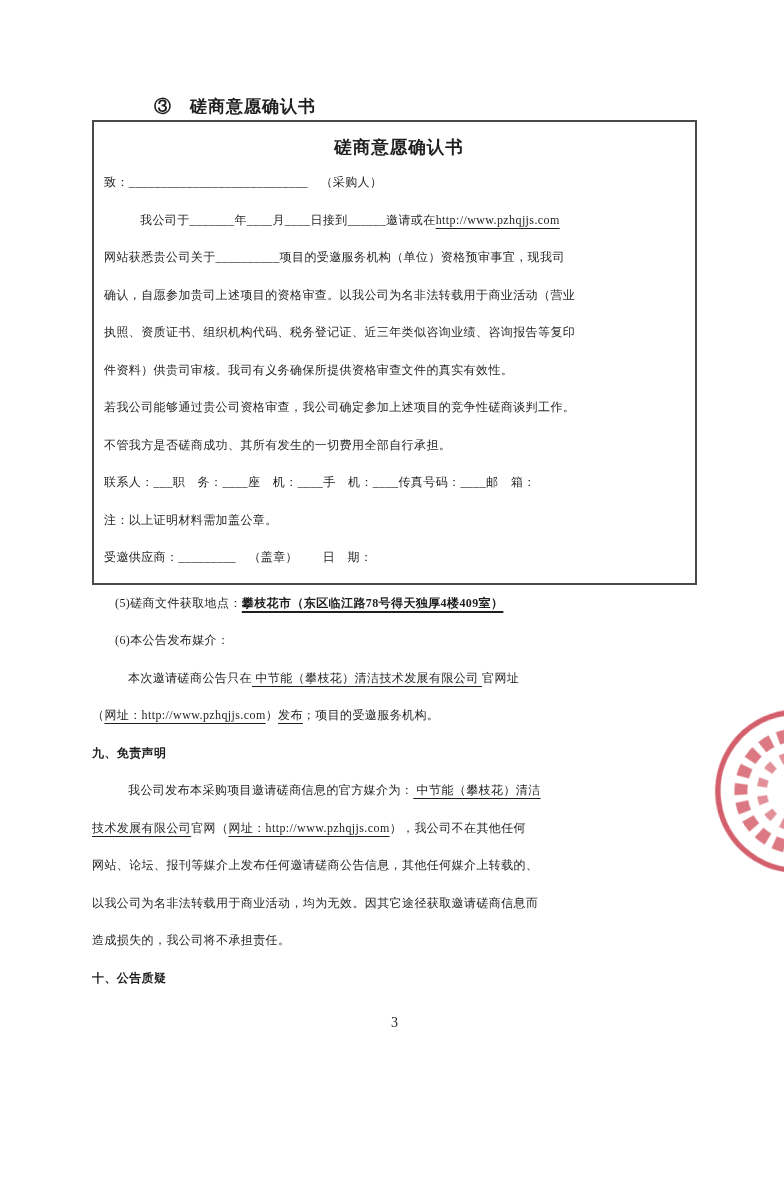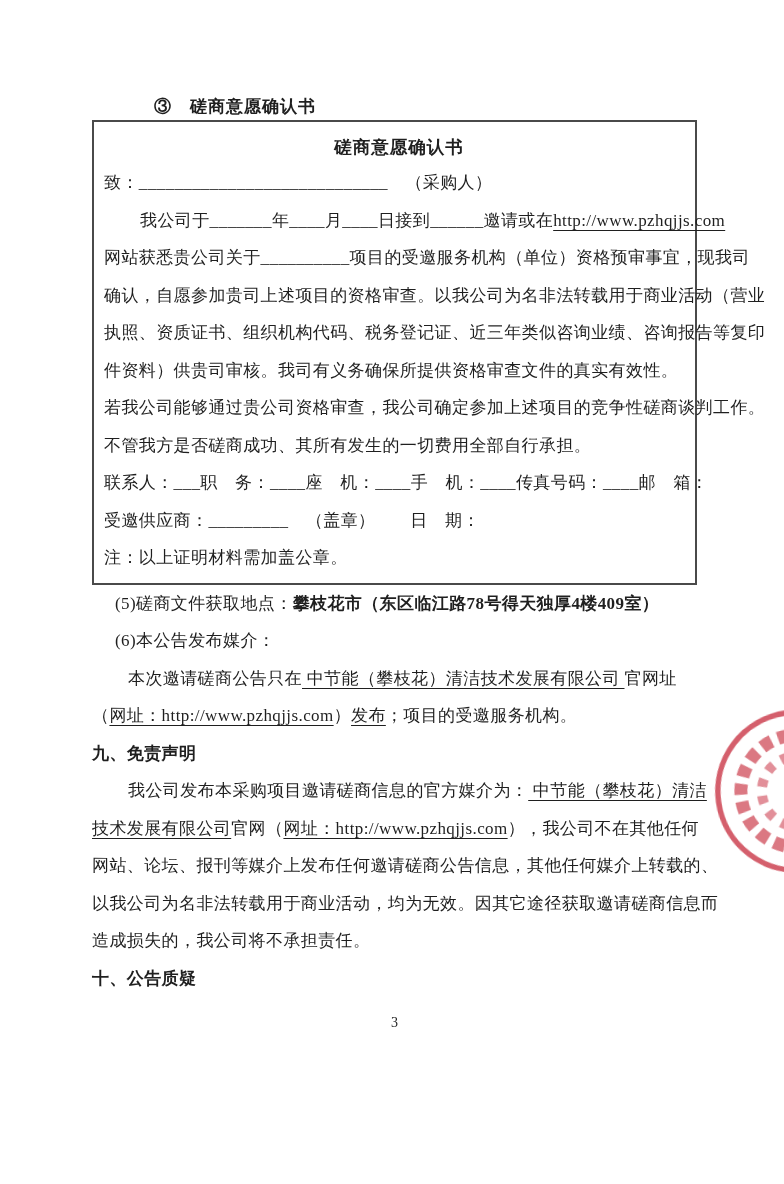--- a/index.html
+++ b/index.html
@@ -27,30 +27,30 @@
     width: 605px;
   }
   .form-title {
     text-align: center;
     font-weight: 700;
     font-size: 17.5px;
     line-height: 34px;
     letter-spacing: 1px;
   }
   .doc-line {
-    font-size: 17px;
+    font-size: 12px;
     line-height: 37.5px;
     letter-spacing: 0.4px;
     white-space: nowrap;
   }
   .ind2  { padding-left: 36px; }
   .ind15 { padding-left: 23px; }
   .bold  { font-weight: 700; }
   .u  { text-decoration: underline; text-underline-offset: 4px; text-decoration-thickness: 1px; }
-  .bu { font-weight: 700; text-underline-offset: 4px; text-decoration-thickness: 1.5px; }
+  .bu { font-weight: 700; text-decoration: underline; text-underline-offset: 4px; text-decoration-thickness: 1.5px; }
   .page-number {
     margin-top: 16px;
     text-align: center;
     width: 605px;
     font-size: 14px;
     line-height: 20px;
   }
   .seal {
     position: absolute;
     top: 703px;
@@ -72,22 +72,22 @@
     <div class="form-title">磋商意愿确认书</div>
     <div class="doc-line"><span>致：</span><span>____________________________</span><span>　（采购人）</span></div>
     <div class="doc-line ind2"><span>我公司于</span><span>_______</span><span>年</span><span>____</span><span>月</span><span>____</span><span>日接到</span><span>______</span><span>邀请或在</span><span class="u">http://www.pzhqjjs.com</span></div>
     <div class="doc-line"><span>网站获悉贵公司关于</span><span>__________</span><span>项目的受邀服务机构（单位）资格预审事宜，现我司</span></div>
     <div class="doc-line"><span>确认，自愿参加贵司上述项目的资格审查。以我公司为名非法转载用于商业活动（营业</span></div>
     <div class="doc-line"><span>执照、资质证书、组织机构代码、税务登记证、近三年类似咨询业绩、咨询报告等复印</span></div>
     <div class="doc-line"><span>件资料）供贵司审核。我司有义务确保所提供资格审查文件的真实有效性。</span></div>
     <div class="doc-line"><span>若我公司能够通过贵公司资格审查，我公司确定参加上述项目的竞争性磋商谈判工作。</span></div>
     <div class="doc-line"><span>不管我方是否磋商成功、其所有发生的一切费用全部自行承担。</span></div>
     <div class="doc-line"><span>联系人：</span><span>___</span><span>职　务：</span><span>____</span><span>座　机：</span><span>____</span><span>手　机：</span><span>____</span><span>传真号码：</span><span>____</span><span>邮　箱：</span></div>
+    <div class="doc-line"><span>注：以上证明材料需加盖公章。</span></div>
     <div class="doc-line"><span>受邀供应商：</span><span>_________</span><span>　（盖章）　　日　期：</span></div>
-    <div class="doc-line"><span>注：以上证明材料需加盖公章。</span></div>
   </div>
 
   <div class="doc-line ind15"><span>(5)磋商文件获取地点：</span><span class="bu">攀枝花市（东区临江路78号得天独厚4楼409室）</span></div>
   <div class="doc-line ind15"><span>(6)本公告发布媒介：</span></div>
   <div class="doc-line ind2"><span>本次邀请磋商公告只在</span><span class="u"> 中节能（攀枝花）清洁技术发展有限公司 </span><span>官网址</span></div>
   <div class="doc-line"><span>（</span><span class="u">网址：http://www.pzhqjjs.com</span><span>）</span><span class="u">发布</span><span>；项目的受邀服务机构。</span></div>
 
   <div class="doc-line bold">九、免责声明</div>
   <div class="doc-line ind2"><span>我公司发布本采购项目邀请磋商信息的官方媒介为：</span><span class="u"> 中节能（攀枝花）清洁</span></div>
   <div class="doc-line"><span class="u">技术发展有限公司</span><span>官网（</span><span class="u">网址：http://www.pzhqjjs.com</span><span>），我公司不在其他任何</span></div>

